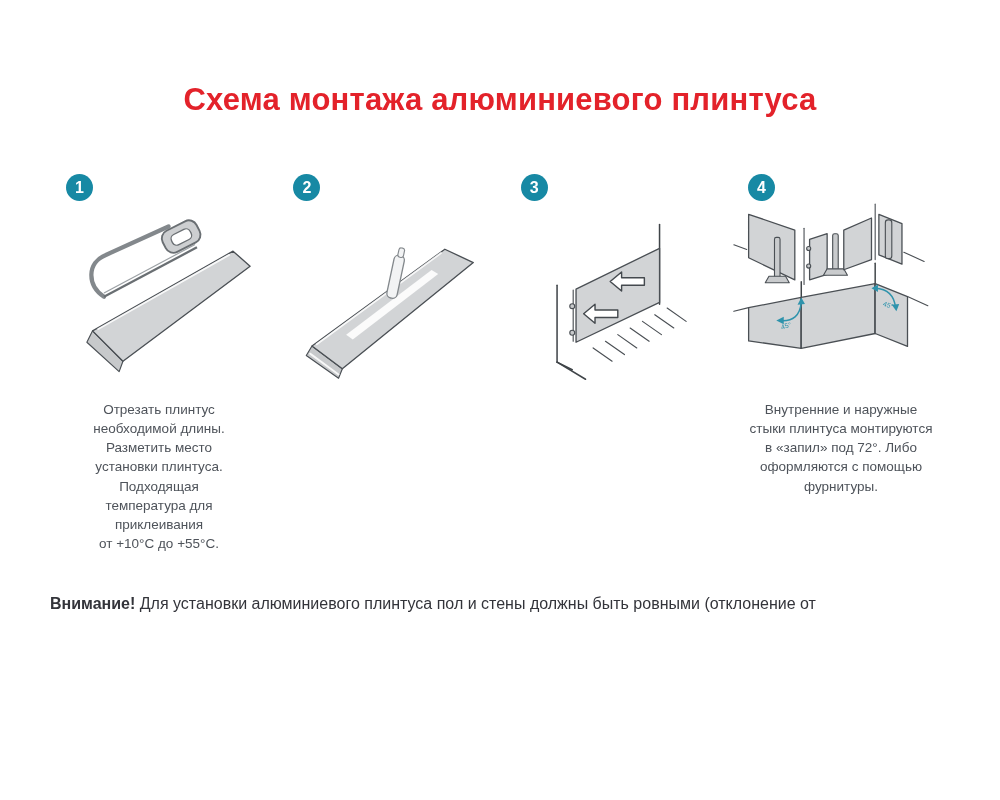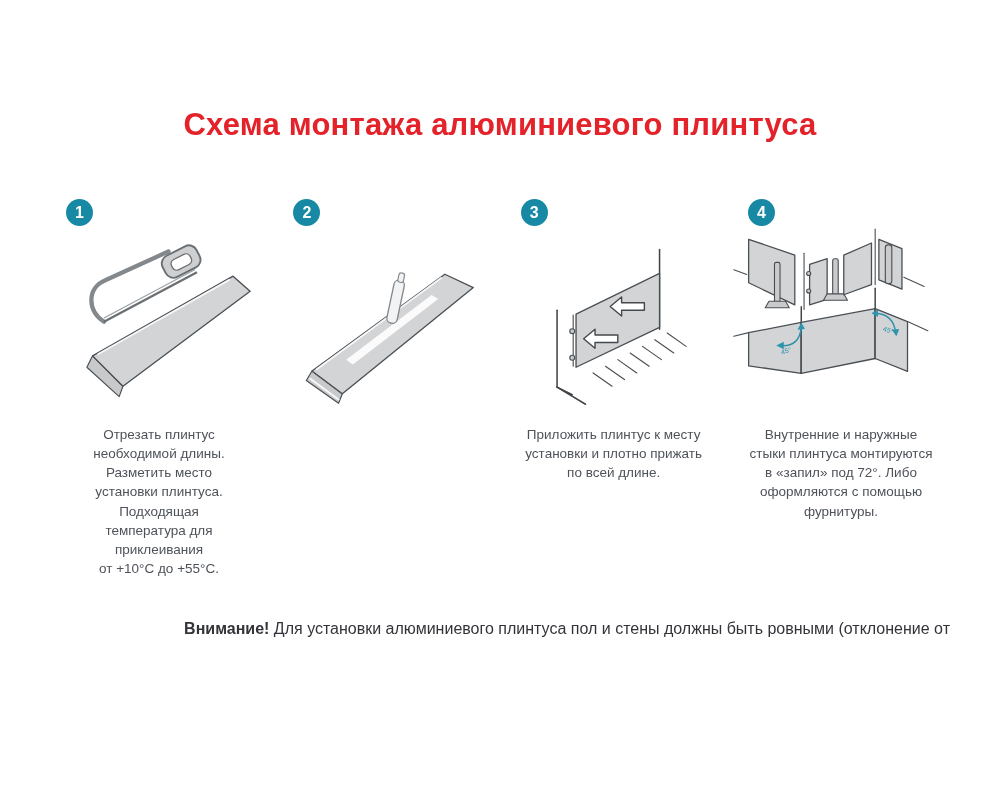--- a/index.html
+++ b/index.html
@@ -2,21 +2,21 @@
 <html><head>
 <meta charset="utf-8">
 <style>
   html,body{margin:0;padding:0;}
   body{
     width:1000px;height:800px;background:#ffffff;
     font-family:"Liberation Sans", sans-serif;
     position:relative;overflow:hidden;
   }
   .title{
-    padding-top:107px;text-align:center;
+    padding-top:82px;text-align:center;
     font-size:31px;font-weight:bold;color:#e3222a;letter-spacing:.2px;
   }
   .steps{
     display:flex;justify-content:space-between;
     width:900px;margin:54px auto 0;height:392px;
   }
   .step{
     width:218px;position:relative;display:flex;
     flex-direction:column;align-items:center;
   }
@@ -28,21 +28,21 @@
   }
   .art{
     margin-top:26px;height:186px;width:100%;
     display:flex;align-items:center;justify-content:center;
   }
   .caption{
     margin-top:16px;font-size:13.5px;line-height:1.42;
     color:#4e535a;text-align:center;white-space:pre-line;
   }
   .warning{
-    margin:28px auto 0;width:900px;text-align:right;
+    margin:28px auto 0;width:900px;text-align:left;
     font-size:16px;line-height:1.55;color:#33343a;
   }
   .warning .w-label{font-weight:bold;}
   svg .panel{fill:#d2d4d6;stroke:#4a4f54;stroke-width:1.4;stroke-linejoin:round;}
   svg .lip{fill:#c7c9cb;stroke:#4a4f54;stroke-width:1.2;stroke-linejoin:round;}
   svg .pin{fill:#c9cbcd;stroke:#4a4f54;stroke-width:1.2;stroke-linejoin:round;}
   svg .ln{stroke:#3f4448;stroke-width:1.6;stroke-linecap:round;fill:none;}
   svg .thin{stroke:#4a4f54;stroke-width:1.2;stroke-linecap:round;fill:none;}
   svg .hl{stroke:#ffffff;stroke-width:2;stroke-linecap:round;opacity:.85;fill:none;}
   svg .arrow{fill:#ffffff;stroke:#44494e;stroke-width:1.5;stroke-linejoin:round;}
@@ -134,23 +134,20 @@
           <circle cx="56" cy="142" r="2.6" class="lip"></circle>
         </g>
         <g>
           <polygon class="arrow" points="96,88 108,78 108,84 132,84 132,92 108,92 108,98"></polygon>
         </g>
         <g>
           <polygon class="arrow" points="68,122 80,112 80,118 104,118 104,126 80,126 80,132"></polygon>
         </g>
       </svg>
     </div>
-    <div class="caption">Приложить плинтус к месту
-установки и плотно прижать
-по всей длине.</div>
   </div>
 
   <div class="step">
     <div class="badge">4</div>
     <div class="art">
       <svg width="236" height="186" viewBox="0 0 236 200">
 
         <g>
           <line class="thin" x1="2" y1="50" x2="16" y2="55"></line>
           <polygon class="panel" points="18,17 68,34 68,88 18,64"></polygon>

